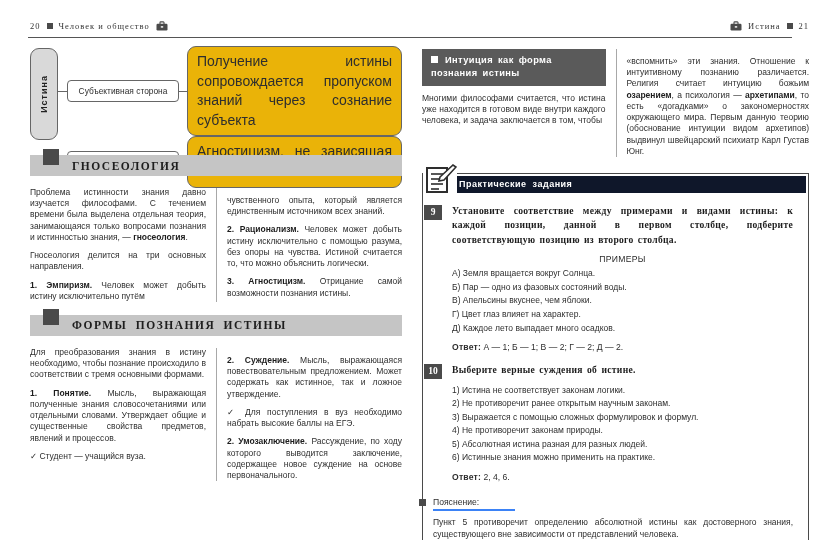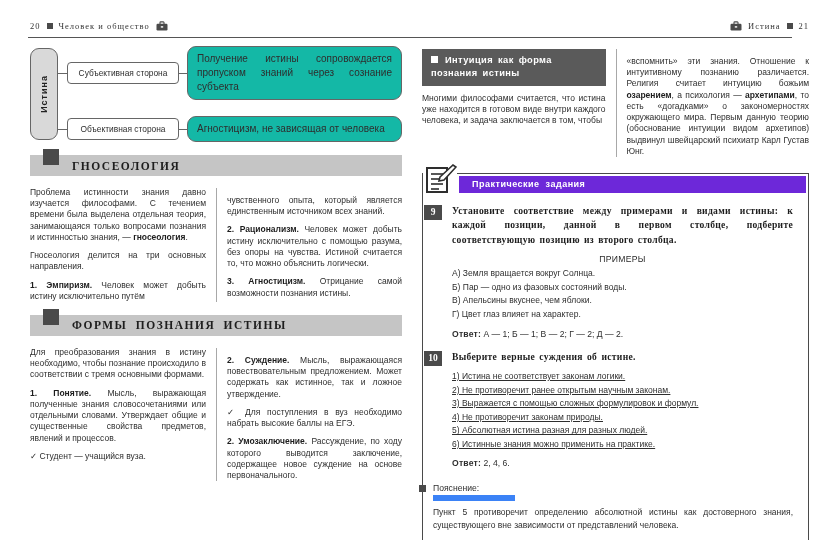--- a/index.html
+++ b/index.html
@@ -25,22 +25,22 @@
                 display:flex;align-items:center;justify-content:center;flex-shrink:0;}
   .diagram-root span{writing-mode:vertical-rl;transform:rotate(180deg);
                      font-weight:bold;font-size:9px;letter-spacing:1px;color:#222;}
   .diagram-rows{display:flex;flex-direction:column;justify-content:space-between;flex:1;padding:0;}
   .diagram-row{display:flex;align-items:center;}
   .conn{height:0;border-top:1.4px solid #666;flex-shrink:0;}
   .conn-a{width:9px;}
   .conn-b{width:8px;}
   .branch-box{width:104px;flex-shrink:0;border:1.4px solid #666;border-radius:4px;background:#fff;
               font-size:8.4px;text-align:center;padding:5px 3px;}
-  .detail-box{flex:1;border:1.4px solid #666;border-radius:9px;background:#14b8a6;
-              font-size:10px;text-align:justify;padding:5px 9px;line-height:1.4;}
+  .detail-box{flex:1;border:1.4px solid #666;border-radius:9px;background:#eab308;
+              font-size:14px;text-align:justify;padding:5px 9px;line-height:1.4;}
 
   
   .section-bar{position:relative;margin-top:13px;background:#c5c5c5;height:21px;
                display:flex;align-items:center;padding-left:42px;box-sizing:border-box;}
   .section-bar .bar-sq{position:absolute;left:13px;top:-6px;width:16px;height:16px;background:#4a4a4a;}
   .section-title{font-family:"Liberation Serif",serif;font-weight:bold;font-size:11.5px;
                  letter-spacing:1.5px;color:#1e1e1e;word-spacing:4px;}
 
   
   .cols{display:flex;margin-top:4px;}
@@ -51,41 +51,41 @@
   .body-p b{color:#1d1d1d;}
 
   
   .subsection-box{margin-top:8px;background:#5a5a5a;color:#fff;padding:5px 7px 5px 9px;
                   font-weight:bold;font-size:9.3px;line-height:1.45;letter-spacing:.4px;word-spacing:2px;}
   .subsection-box .wsq{display:inline-block;width:7px;height:7px;background:#fff;margin-right:7px;}
 
   
   .practice{position:relative;margin-top:16px;border:1.5px solid #4a4a4a;padding-bottom:9px;}
   .practice-icon{position:absolute;top:-10px;left:0px;width:34px;height:31px;background:#fff;}
-  .practice-bar{margin:2px 2px 0 36px;background:#6d28d9;color:#fff;
+  .practice-bar{margin:2px 2px 0 23px;background:#0f172a;color:#fff;
                 font-weight:bold;font-size:9px;letter-spacing:.5px;word-spacing:3px;
                 padding:3px 0 4px 13px;}
   .task{display:flex;margin-top:11px;}
   .badge{min-width:16px;height:15px;background:#4a4a4a;color:#fff;text-align:center;
          font-family:"Liberation Serif",serif;font-weight:bold;font-size:9.5px;line-height:15px;
          margin:1px 10px 0 1px;flex-shrink:0;padding:0 1px;}
   .task-content{flex:1;padding-right:15px;}
   .prompt{font-family:"Liberation Serif",serif;font-weight:bold;font-size:9.6px;
           line-height:1.5;text-align:justify;letter-spacing:.3px;word-spacing:1.5px;color:#1d1d1d;}
   .match-cols{display:flex;margin-top:7px;}
   .match-left{flex:1;}
   .match-right{width:122px;}
   .match-header{font-size:8.6px;text-align:center;letter-spacing:.3px;margin-bottom:3px;color:#2a2a2a;}
   .list-item{font-size:8.5px;line-height:1.6;}
   .answer-line{margin-top:7px;font-size:8.6px;}
   .answer-line b{letter-spacing:.2px;}
-  .items-list{margin-top:6px;text-decoration:underline;}
+  .items-list{margin-top:6px;}
 
   .explanation{margin-top:9px;padding:0 15px 0 10px;position:relative;}
-  .explain-label{display:inline-block;font-size:8.6px;border-bottom:6px solid #3b82f6;
+  .explain-label{display:inline-block;font-size:8.6px;border-bottom:2px solid #3b82f6;
                  padding:0 36px 2px 0;position:relative;}
   .explain-label::before{content:"";position:absolute;left:-14px;top:2px;width:7px;height:7px;background:#4a4a4a;}
   .explain-text{font-size:8.5px;line-height:1.45;text-align:justify;margin-top:5px;}
 </style>
 </head>
 <body>
 
 <div class="spread">
   <div class="header-rule"></div>
 
@@ -197,20 +197,21 @@
         <div class="badge">9</div>
         <div class="task-content">
           <div class="prompt">Установите соответствие между примерами и видами истины: к каждой позиции, данной в первом столбце, подберите соответствующую позицию из второго столбца.</div>
           <div class="match-cols">
             <div class="match-left">
               <div class="match-header">ПРИМЕРЫ</div>
               <div class="list-item">А) Земля вращается вокруг Солнца.</div>
               <div class="list-item">Б) Пар — одно из фазовых состояний воды.</div>
               <div class="list-item">В) Апельсины вкуснее, чем яблоки.</div>
               <div class="list-item">Г) Цвет глаз влияет на характер.</div>
+              <div class="list-item">Д) Каждое лето выпадает много осадков.</div>
             </div>
           </div>
           <div class="answer-line">
             <b>Ответ:</b>
             <span>А — 1; Б — 1; В — 2; Г — 2; Д — 2.</span>
           </div>
         </div>
       </div>
 
       <div class="task">

